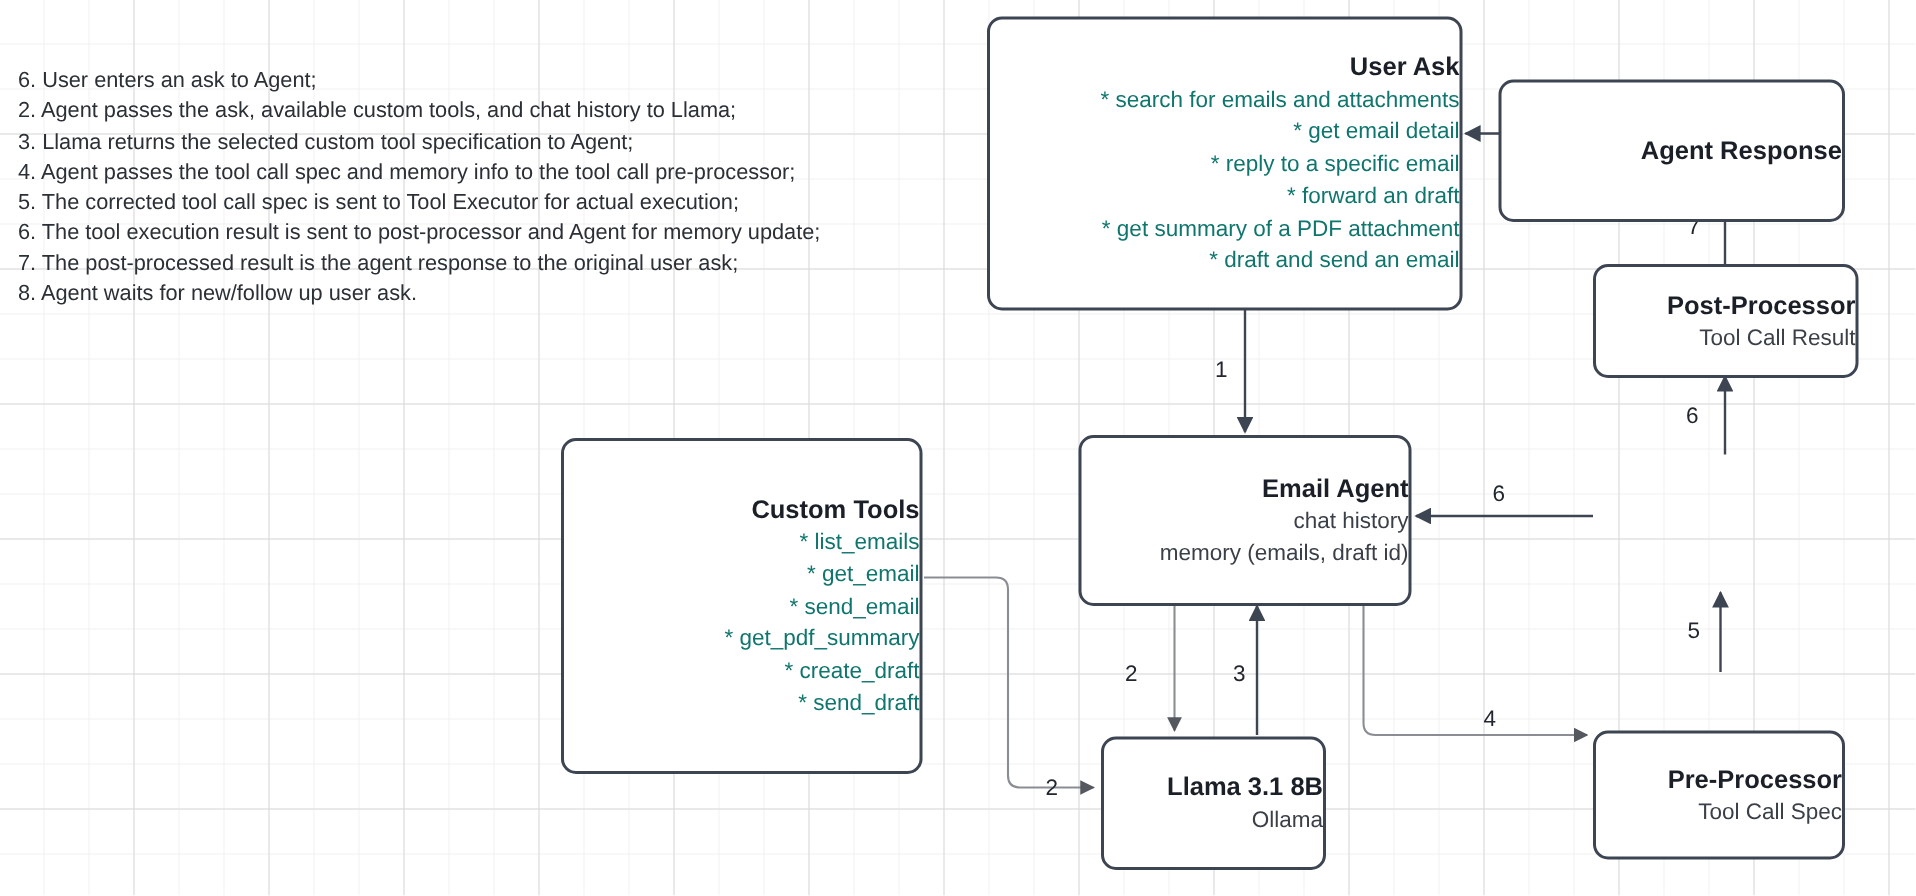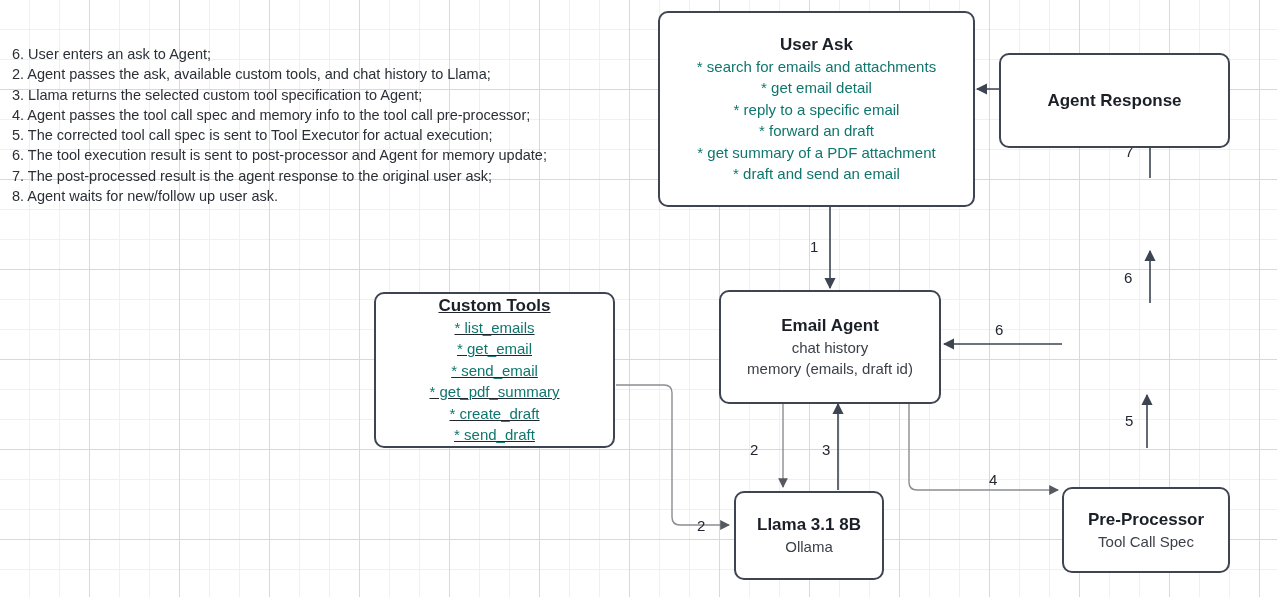--- a/index.html
+++ b/index.html
@@ -35,21 +35,21 @@
     pointer-events: none;
   }
   .node {
     position: absolute;
     box-sizing: border-box;
     border: 2px solid #3d4452;
     border-radius: 10px;
     background: #ffffff;
     display: flex;
     flex-direction: column;
-    align-items: center;
+    align-items: flex-end;
     justify-content: center;
     text-align: center;
     color: #22262e;
   }
   .node-title {
     font-size: 17px;
     font-weight: bold;
     line-height: 22px;
     color: #1b1f27;
   }
@@ -146,34 +146,38 @@
     <div class="node-list">* reply to a specific email</div>
     <div class="node-list">* forward an draft</div>
     <div class="node-list">* get summary of a PDF attachment</div>
     <div class="node-list">* draft and send an email</div>
   </div>
 
   <div class="node" style="left:999px; top:53px; width:231px; height:95px;">
     <div class="node-title">Agent Response</div>
   </div>
 
+  <div class="node" style="left:1062px; top:176px; width:177px; height:76px;">
+    <div class="node-title">Post-Processor</div>
+    <div class="node-sub">Tool Call Result</div>
+  </div>
 
 
   <div class="node" style="left:1062px; top:447px; width:168px; height:86px;margin-top:40px;">
     <div class="node-title">Pre-Processor</div>
     <div class="node-sub">Tool Call Spec</div>
   </div>
 
   <div class="node" style="left:719px; top:290px; width:222px; height:114px;">
     <div class="node-title">Email Agent</div>
     <div class="node-sub">chat history</div>
     <div class="node-sub">memory (emails, draft id)</div>
   </div>
 
-  <div class="node" style="left:374px; top:292px; width:241px; height:156px;text-decoration:underline;">
+  <div class="node" style="left:374px; top:292px; width:241px; height:224px;">
     <div class="node-title">Custom Tools</div>
     <div class="node-list">* list_emails</div>
     <div class="node-list">* get_email</div>
     <div class="node-list">* send_email</div>
     <div class="node-list">* get_pdf_summary</div>
     <div class="node-list">* create_draft</div>
     <div class="node-list">* send_draft</div>
   </div>
 
   <div class="node" style="left:734px; top:491px; width:150px; height:89px;">

